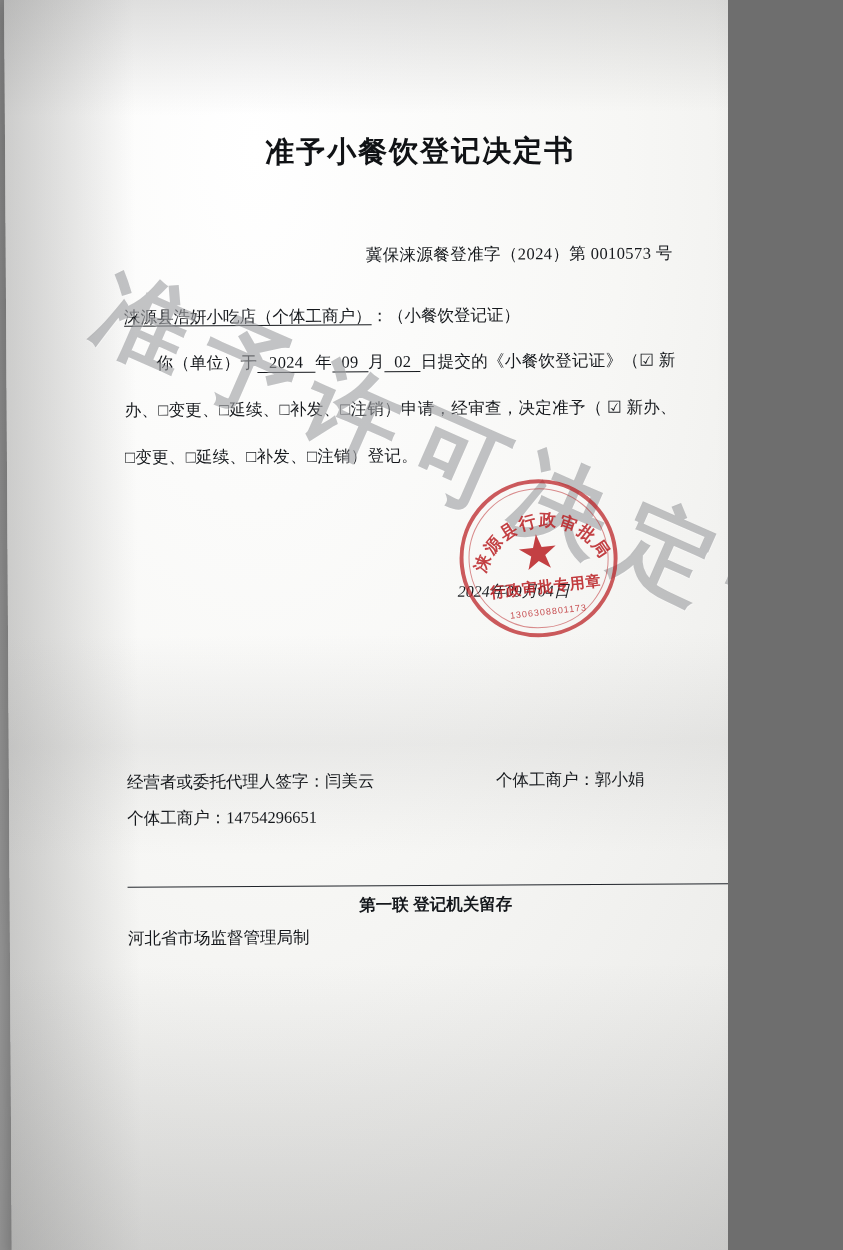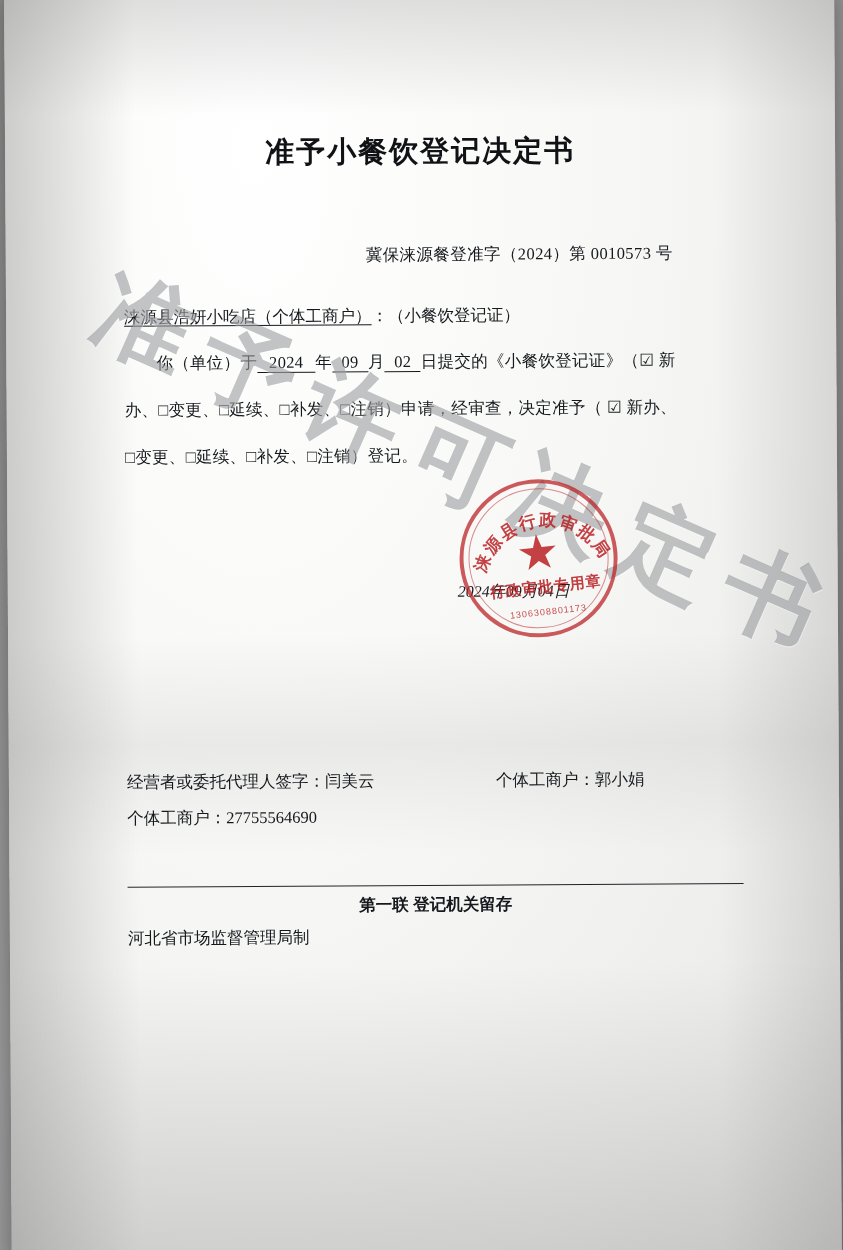--- a/index.html
+++ b/index.html
@@ -10,21 +10,21 @@
   body {
     width: 843px;
     height: 1250px;
     overflow: hidden;
     font-family: "Liberation Serif", "DejaVu Serif", serif;
   }
 
   
   #photo {
     position: relative;
-    width: 843px;
+    width: 728px;
     height: 1250px;
     background:
       linear-gradient(120deg, #8a8a8a 0%, #9c9c9c 40%, #7e7e7e 100%);
     overflow: hidden;
   }
 
   #paper {
     position: absolute;
     left: 8px;
     top: -6px;
@@ -293,21 +293,21 @@
 
       <div class="sign-left">
         <span>经营者或委托代理人签字：</span><span>闫美云</span>
       </div>
 
       <div class="sign-right">
         <span>个体工商户：</span><span>郭小娟</span>
       </div>
 
       <div class="phone-line">
-        <span>个体工商户：</span><span>27755564690</span>
+        <span>个体工商户：</span><span>14754296651</span>
       </div>
 
       <div class="rule"></div>
 
       <div class="footer-center">第一联  登记机关留存</div>
 
       <div class="footer-left">河北省市场监督管理局制</div>
 
       <div class="watermark">准予许可决定书</div>
 

